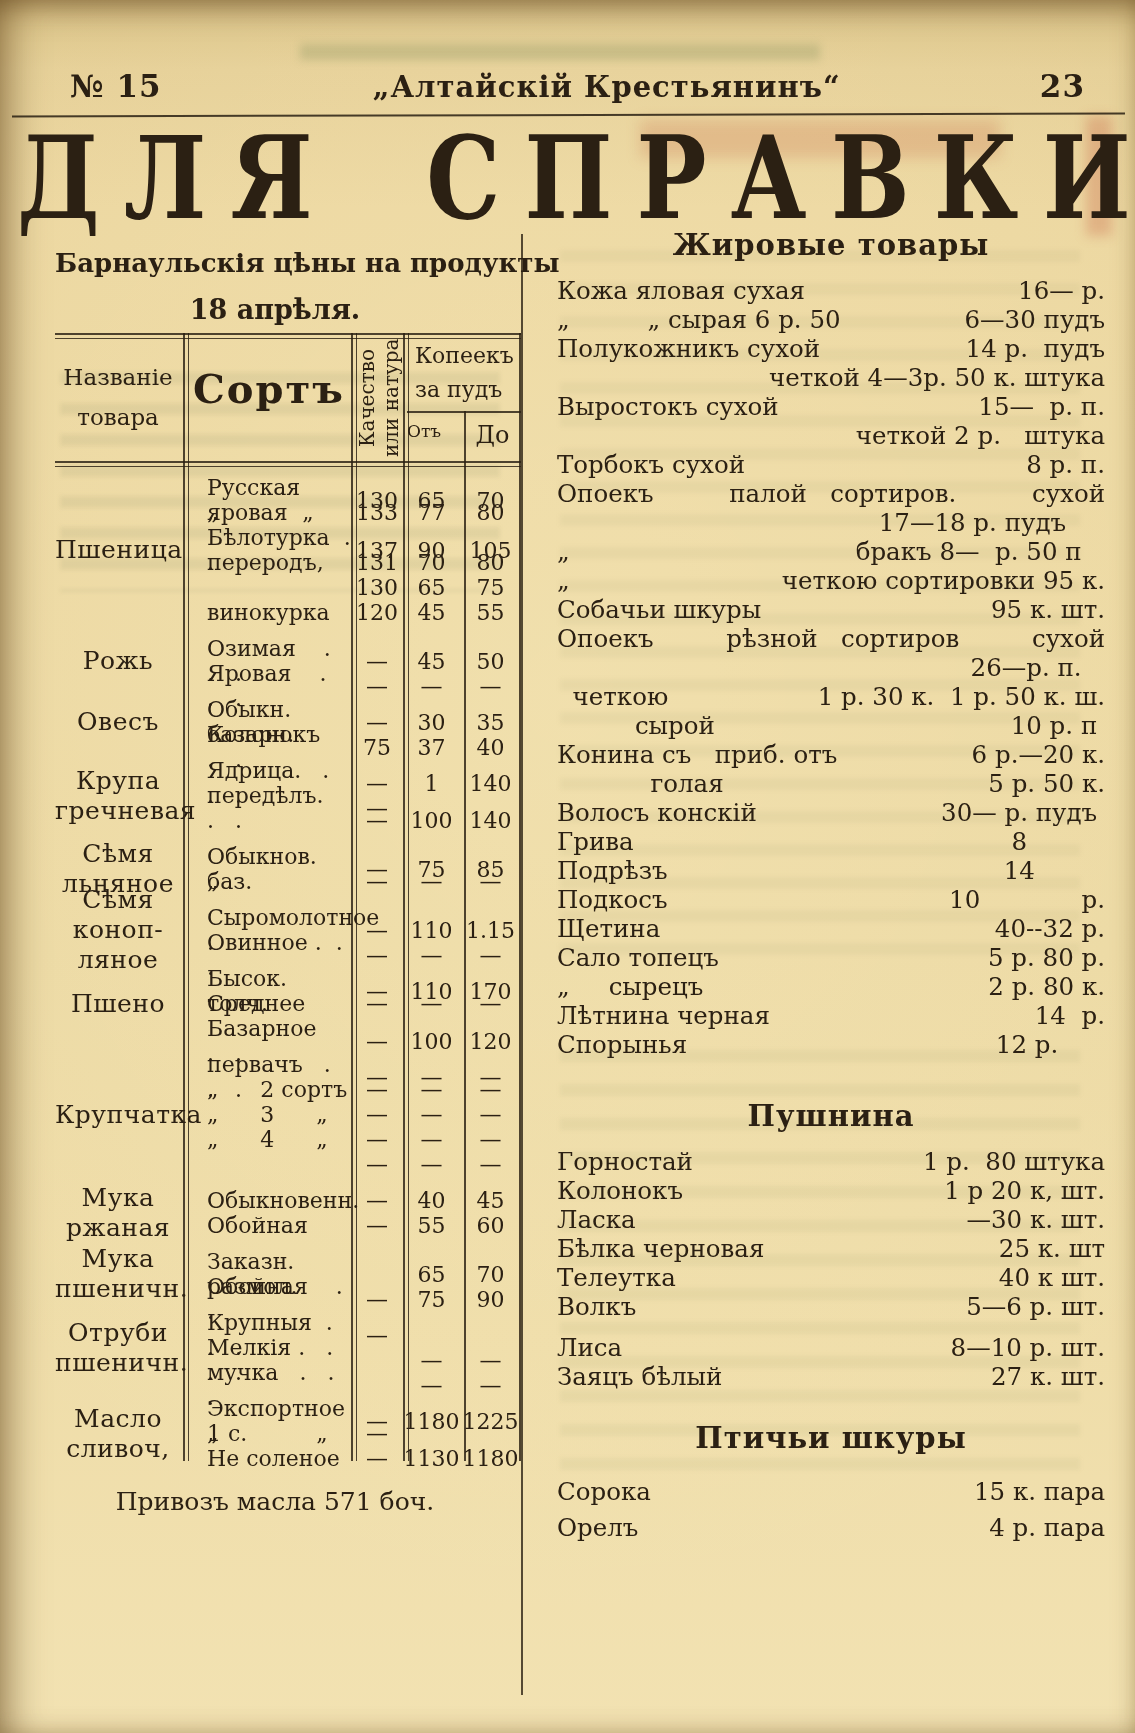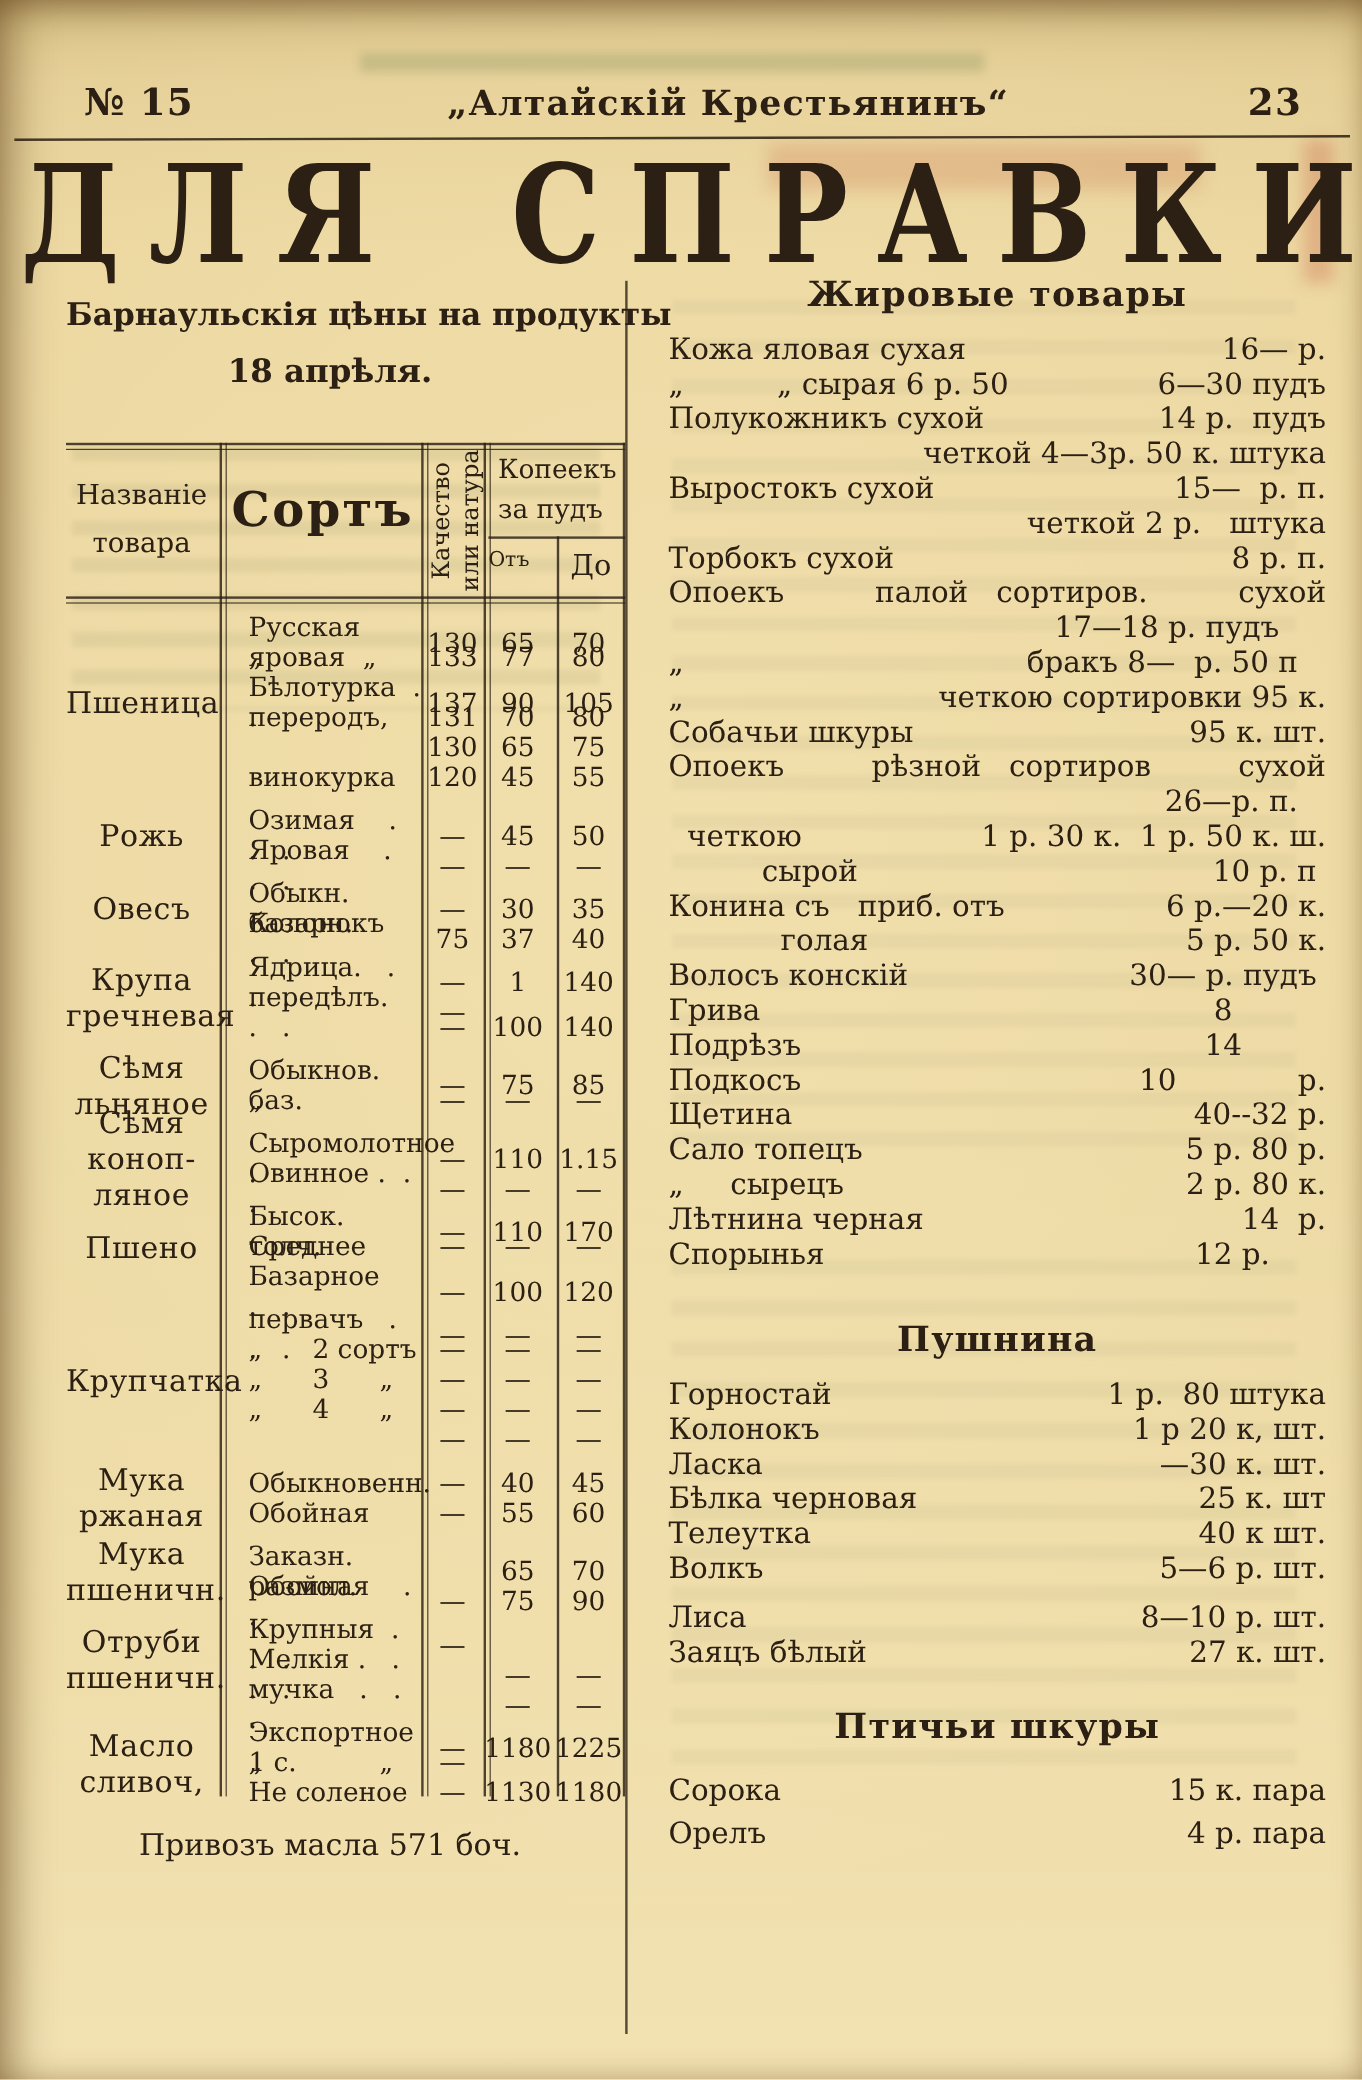--- a/index.html
+++ b/index.html
@@ -26,21 +26,21 @@
      font-size:96px;font-weight:bold;letter-spacing:.26em;word-spacing:.35em;
      transform:scale(.97,1.18);transform-origin:50% 30%;white-space:nowrap;}
   
   .cols{position:absolute;top:228px;left:0;right:0;bottom:0;}
   .divider{position:absolute;left:521px;top:6px;bottom:38px;width:2px;
            background:rgba(45,35,20,.8);}
   
   .leftcol{position:absolute;left:55px;top:0;width:466px;}
   .lhead{margin:20px 0 0 0;font-size:26px;font-weight:bold;white-space:nowrap;}
   .ldate{margin:16px 0 0 0;font-size:27px;font-weight:bold;text-align:center;width:440px;}
-  .tablewrap{position:relative;width:466px;margin-top:44px;}
+  .tablewrap{position:relative;width:466px;margin-top:8px;}
   .tl{position:absolute;background:rgba(42,32,18,.82);}
   .tl.v{width:1.8px;top:0;height:1128px;}
   .tl.h{height:1.8px;left:0;width:466px;}
   .thead{position:absolute;top:0;left:0;width:466px;height:132px;}
   .h-name{position:absolute;left:0;top:24px;width:126px;text-align:center;
           font-size:23px;white-space:pre-line;line-height:40px;}
   .h-sort{position:absolute;left:132px;top:32px;width:164px;text-align:center;
           font-size:40px;font-weight:bold;letter-spacing:2px;}
   .h-quality{position:absolute;left:300px;top:4px;width:50px;height:122px;
      writing-mode:vertical-rl;transform:rotate(180deg);font-size:20px;

